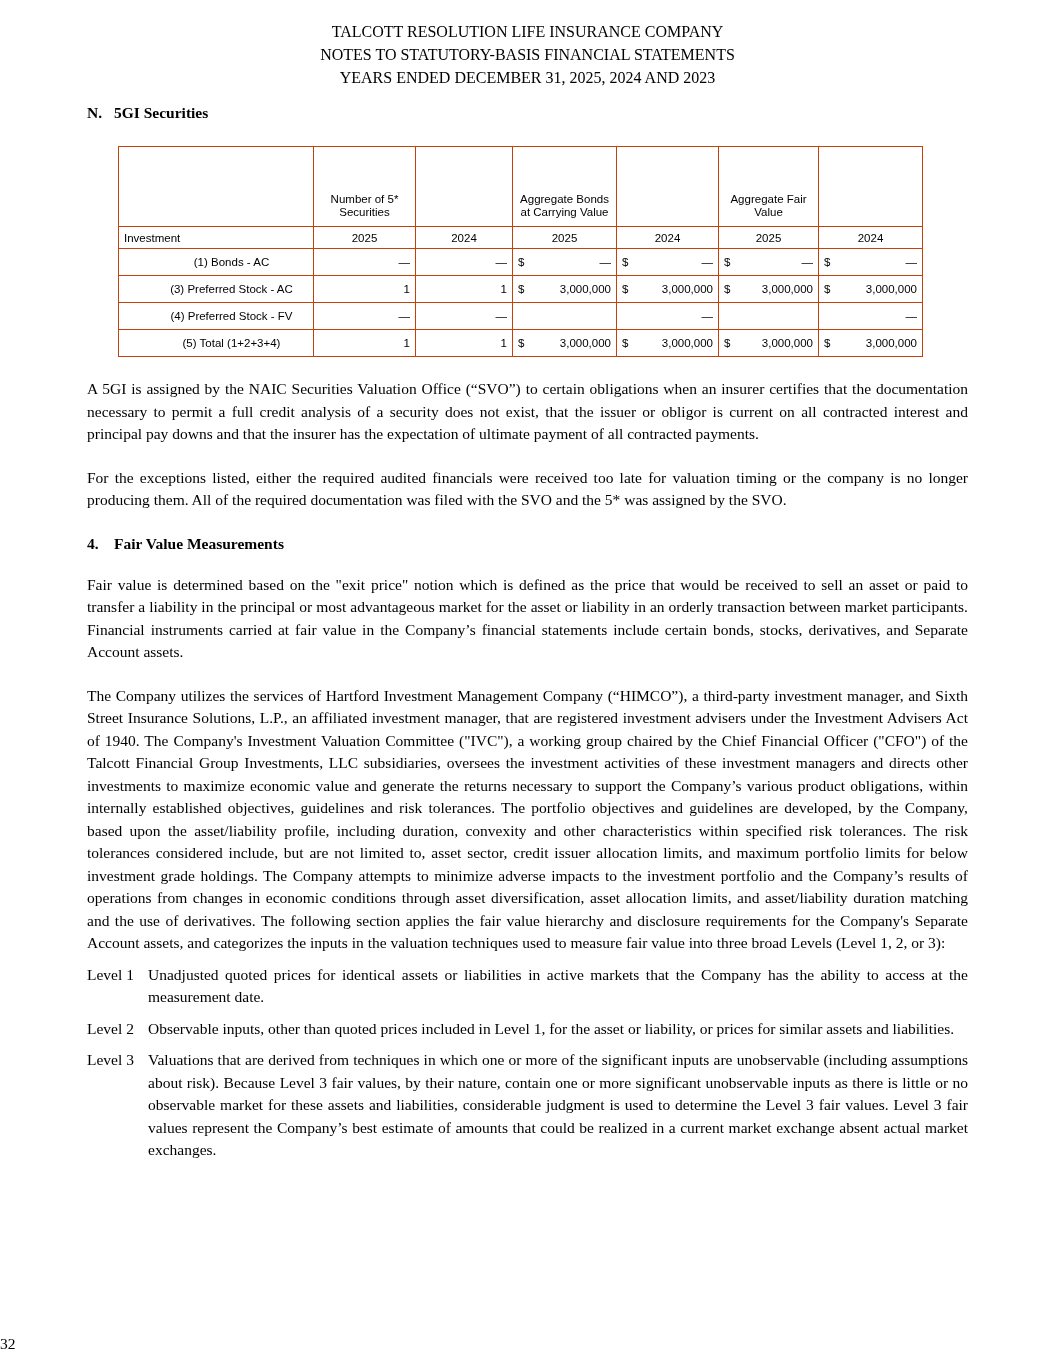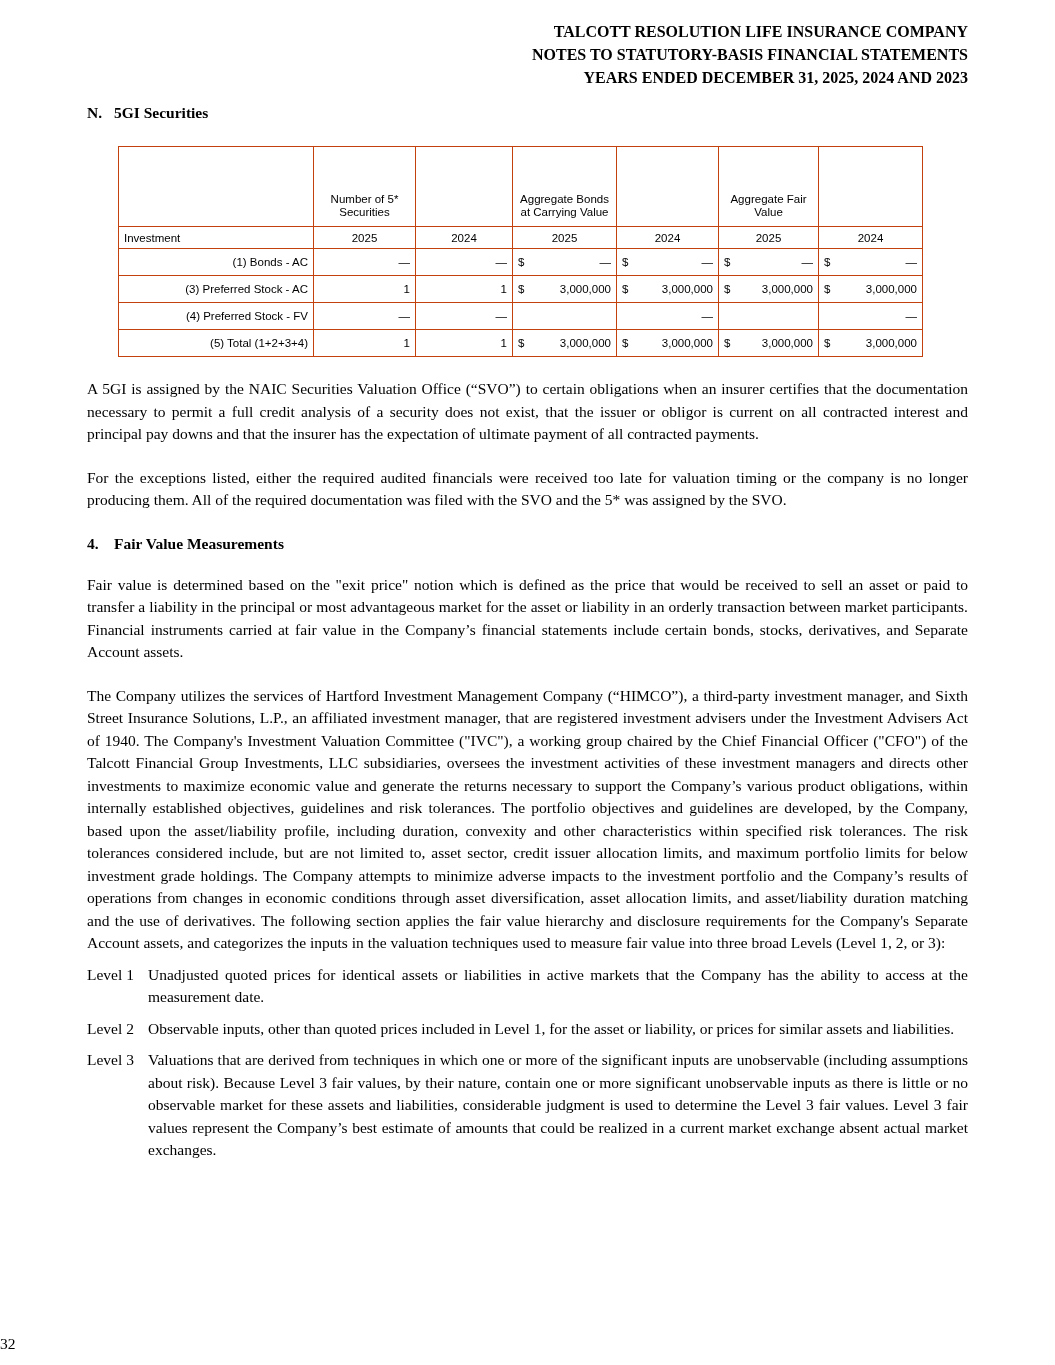--- a/index.html
+++ b/index.html
@@ -8,22 +8,22 @@
     width: 1055px;
     height: 1365px;
     padding: 20px 87px 0 87px;
     position: relative;
     color: #000;
     font-family: "Liberation Serif", serif;
     background: #ffffff;
     overflow: hidden;
   }
   .doc-header {
-    text-align: right;
-    font-weight: bold;
+    text-align: center;
+    font-weight: normal;
     font-size: 16px;
     line-height: 23px;
   }
   .section-heading {
     display: flex;
     font-weight: bold;
     font-size: 15.5px;
     margin-top: 15px;
   }
   .section-heading .num { width: 27px; flex: none; }
@@ -46,21 +46,21 @@
   .group-row td {
     height: 80px;
     vertical-align: bottom;
     text-align: center;
     padding-bottom: 7px;
     line-height: 13px;
   }
   .year-row td { height: 22px; text-align: center; }
   .year-row td.inv { text-align: left; }
   .sec-table tbody td { height: 27px; vertical-align: middle; }
-  .sec-table tbody td.row-label { text-align: right; padding-left: 36px; }
+  .sec-table tbody td.row-label { text-align: center; padding-left: 36px; }
   .money { display: flex; justify-content: space-between; align-items: baseline; }
   .money .amt { text-align: right; }
 
   .para {
     font-size: 15.5px;
     line-height: 22.5px;
     text-align: justify;
     margin: 21px 0 0 0;
   }
   .para.first-after-table { margin-top: 21px; }

